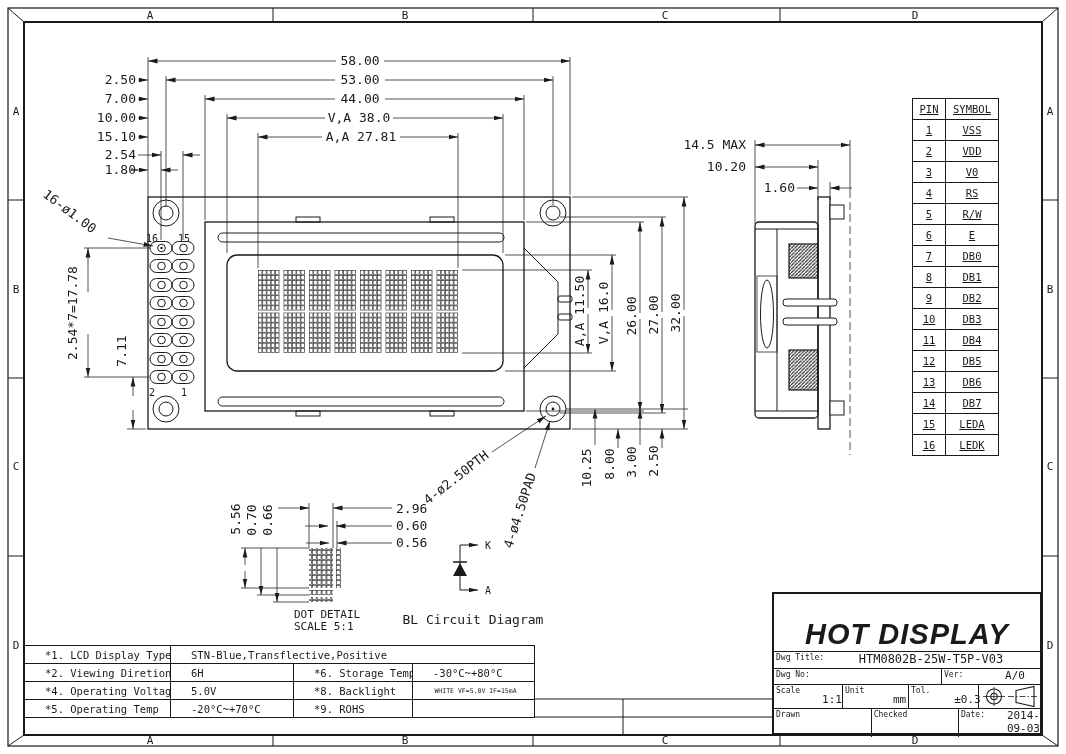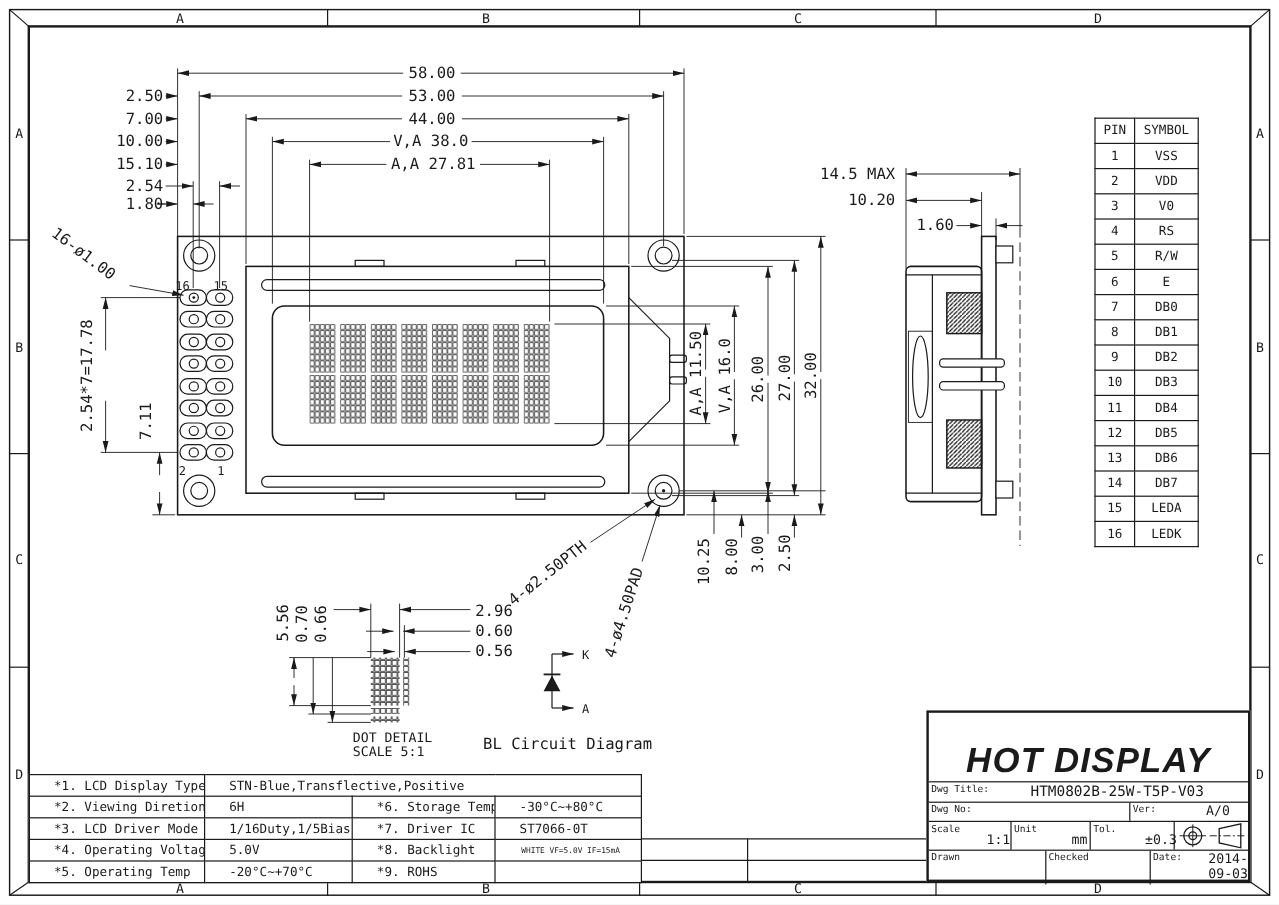--- a/index.html
+++ b/index.html
@@ -13,21 +13,21 @@
   .end { text-anchor:end; }
   .ln  { stroke:#1a1a1a; stroke-width:1.3; fill:none; }
   .ln1 { stroke:#1a1a1a; stroke-width:1; fill:none; }
   .tn  { stroke:#1a1a1a; stroke-width:0.75; fill:none; }
 
   table.cad { border-collapse:collapse; table-layout:fixed; position:absolute; background:#fff; }
   table.cad td, table.cad th { border:1px solid #1a1a1a; padding:0; font-weight:normal;
     font-family:"DejaVu Sans Mono", monospace; color:#1a1a1a; overflow:hidden; white-space:nowrap; }
 
   #pinTable { left:912px; top:98px; width:86px; border:1.5px solid #1a1a1a; }
-  #pinTable td { height:20px; text-align:center; font-size:10.5px; }
+  #pinTable td { height:20px; text-align:center; font-size:10.5px;text-decoration:underline; }
 
   #specTable { left:24px; top:645px; width:510px; border:1.5px solid #1a1a1a; }
   #specTable td { height:17px; font-size:10.5px; padding-left:20px; }
   #specTable td.tiny { font-size:6.5px; text-align:center; padding-left:4px; }
 
   .tblock { position:absolute; left:772px; top:592px; width:270px; height:143px;
             border:2px solid #1a1a1a; box-sizing:border-box; background:#fff;
             display:flex; flex-direction:column; }
   .tb-banner { height:41px; display:flex; align-items:center; justify-content:center;
                font:italic bold 29px "Liberation Sans", sans-serif; letter-spacing:1px;margin-top:24px; }
@@ -486,26 +486,20 @@
     <td>*1. LCD Display Type</td>
     <td colspan="3">STN-Blue,Transflective,Positive</td>
   </tr>
   <tr>
     <td>*2. Viewing Diretion</td>
     <td>6H</td>
     <td>*6. Storage Temp</td>
     <td>-30°C~+80°C</td>
   </tr>
   <tr>
-    <td>*3. LCD Driver Mode</td>
-    <td>1/16Duty,1/5Bias</td>
-    <td>*7. Driver IC</td>
-    <td>ST7066-0T</td>
-  </tr>
-  <tr>
     <td>*4. Operating Voltage</td>
     <td>5.0V</td>
     <td>*8. Backlight</td>
     <td class="tiny">WHITE VF=5.0V IF=15mA</td>
   </tr>
   <tr>
     <td>*5. Operating Temp</td>
     <td>-20°C~+70°C</td>
     <td>*9. ROHS</td>
     <td></td>

